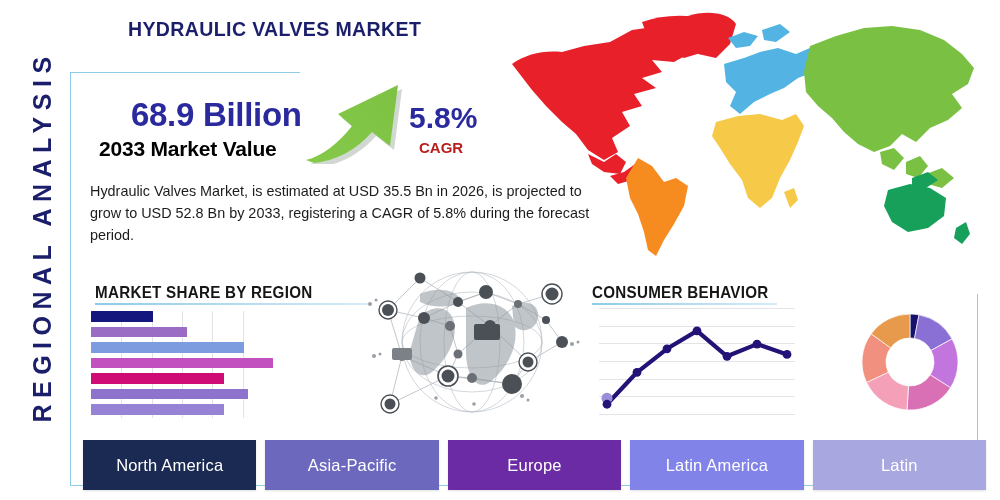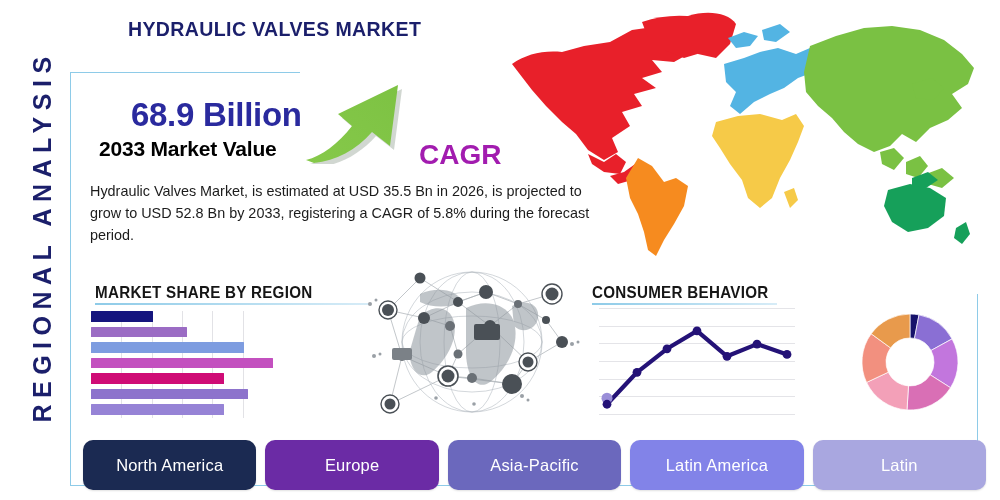--- a/index.html
+++ b/index.html
@@ -50,21 +50,21 @@
   .kpi-caption {
     position: absolute; left: 99px; top: 137px;
     font-size: 21px; font-weight: 700; color: #000000; letter-spacing: -0.2px;
   }
   .kpi-cagr {
     position: absolute; left: 409px; top: 101px;
     font-size: 30px; font-weight: 700; color: #2a2a9e;
   }
   .kpi-cagr-caption {
     position: absolute; left: 419px; top: 139px;
-    font-size: 28px; font-weight: 700; color: #a21caf;
+    font-size: 15px; font-weight: 700; color: #b91c1c;
   }
   .growth-arrow { position: absolute; left: 302px; top: 82px; width: 110px; height: 82px; }
 
   
   .description {
     position: absolute; left: 90px; top: 180px;
     width: 500px;
     font-size: 14.4px; line-height: 22px; color: #1c1c1c;
   }
 
@@ -108,41 +108,42 @@
   
   .donut { position: absolute; left: 856px; top: 308px; width: 108px; height: 108px; }
 
   
   .regions {
     position: absolute; left: 83px; top: 440px;
     width: 903px; height: 50px;
     display: flex; gap: 9px;
   }
   .region-btn {
-    flex: 1 1 0; height: 50px; border-radius: 10px;
+    flex: 1 1 0; height: 50px; border-radius: 0;
     display: flex; align-items: center; justify-content: center;
     color: #fff; font-size: 16.5px; letter-spacing: 0.2px;
     font-family: "Liberation Sans", sans-serif;
     box-shadow: 0 1px 2px rgba(0,0,0,.12);
   }
 </style>
 </head>
 <body>
 
 <div id="root">
 
   <div class="side-label">REGIONAL ANALYSIS</div>
 
   <div class="frame"></div>
   <div class="frame-mask-top"></div>
 
   <div class="headline">HYDRAULIC VALVES MARKET</div>
 
   <div class="kpi-value">68.9 Billion</div>
   <div class="kpi-caption">2033 Market Value</div>
+  <div class="kpi-cagr">5.8%</div>
   <div class="kpi-cagr-caption">CAGR</div>
 
   <svg class="growth-arrow" viewBox="0 0 110 82">
     <defs>
       <linearGradient id="agrad" x1="0" y1="1" x2="1" y2="0">
         <stop offset="0%" stop-color="#86c94a"></stop>
           <stop offset="100%" stop-color="#7dc243"></stop>
       </linearGradient>
     </defs>
     <path d="M4 78 C20 74 36 62 50 44 L36 32 L96 3 L88 64 L70 50 C54 68 34 79 12 81 Z" fill="#9aa79a" opacity="0.45" transform="translate(4,4)"></path>
@@ -328,26 +329,26 @@
       <path d="M 94.52774042409672 79.71968615899185 A 48 48 0 0 1 50.98605506259295 101.90528296455703 L 52.49302753129648 77.95264148227852 A 24 24 0 0 0 74.26387021204836 66.85984307949592 Z" fill="#d96fb5" stroke="#ffffff" stroke-width="0.7"></path>
       <path d="M 50.98605506259295 101.90528296455703 A 48 48 0 0 1 10.56830148163106 74.43740599512348 L 32.284150740815534 64.21870299756173 A 24 24 0 0 0 52.49302753129648 77.95264148227852 Z" fill="#f3a0b8" stroke="#ffffff" stroke-width="0.7"></path>
       <path d="M 10.56830148163106 74.43740599512348 A 48 48 0 0 1 15.167184270002515 25.786307889961293 L 34.583592135001254 39.89315394498065 A 24 24 0 0 0 32.284150740815534 64.21870299756173 Z" fill="#f2907f" stroke="#ffffff" stroke-width="0.7"></path>
       <path d="M 15.167184270002515 25.786307889961293 A 48 48 0 0 1 53.99999999999999 6 L 53.99999999999999 30 A 24 24 0 0 0 34.583592135001254 39.89315394498065 Z" fill="#e89a4c" stroke="#ffffff" stroke-width="0.7"></path>
     </svg>
 
   <div class="regions" id="regions">
       <div class="region-btn" style="background: rgb(27, 42, 82);">
         <span>North America</span>
       </div>
+      <div class="region-btn" style="background: rgb(107, 104, 189);">
+        <span>Asia-Pacific</span>
+      </div>
       <div class="region-btn" style="background: rgb(107, 43, 165);">
         <span>Europe</span>
       </div>
-      <div class="region-btn" style="background: rgb(107, 104, 189);">
-        <span>Asia-Pacific</span>
-      </div>
       <div class="region-btn" style="background: rgb(130, 131, 232); text-align: right;">
         <span>Latin America</span>
       </div>
       <div class="region-btn" style="background: rgb(169, 167, 224);">
         <span>Latin</span>
       </div>
     </div>
 
 </div>
 

